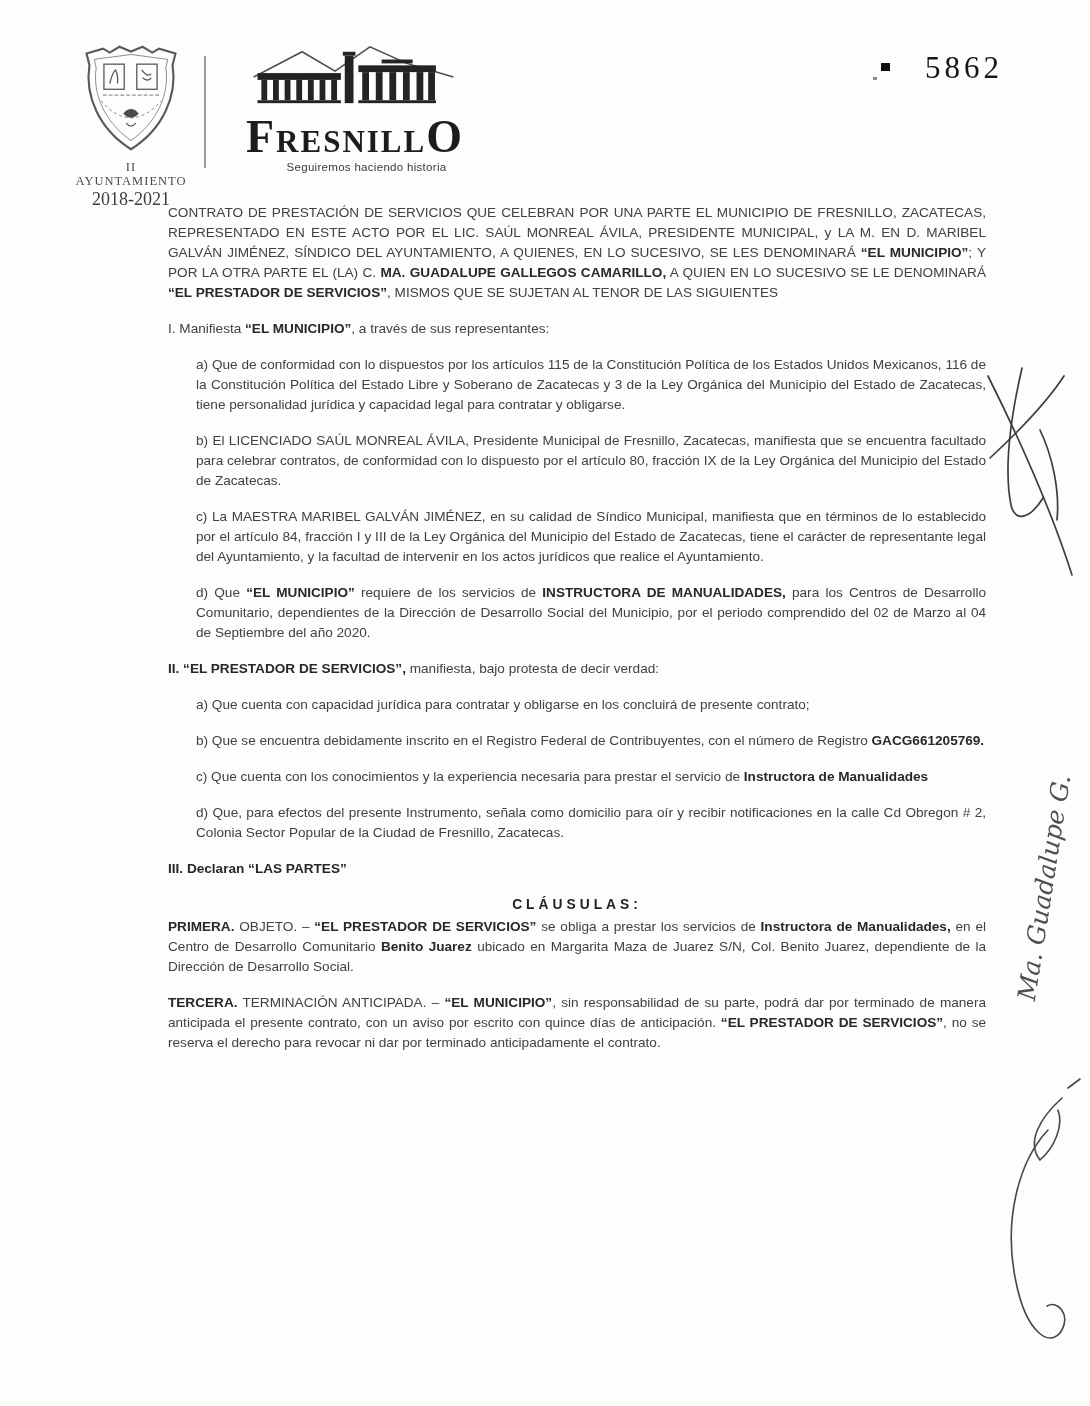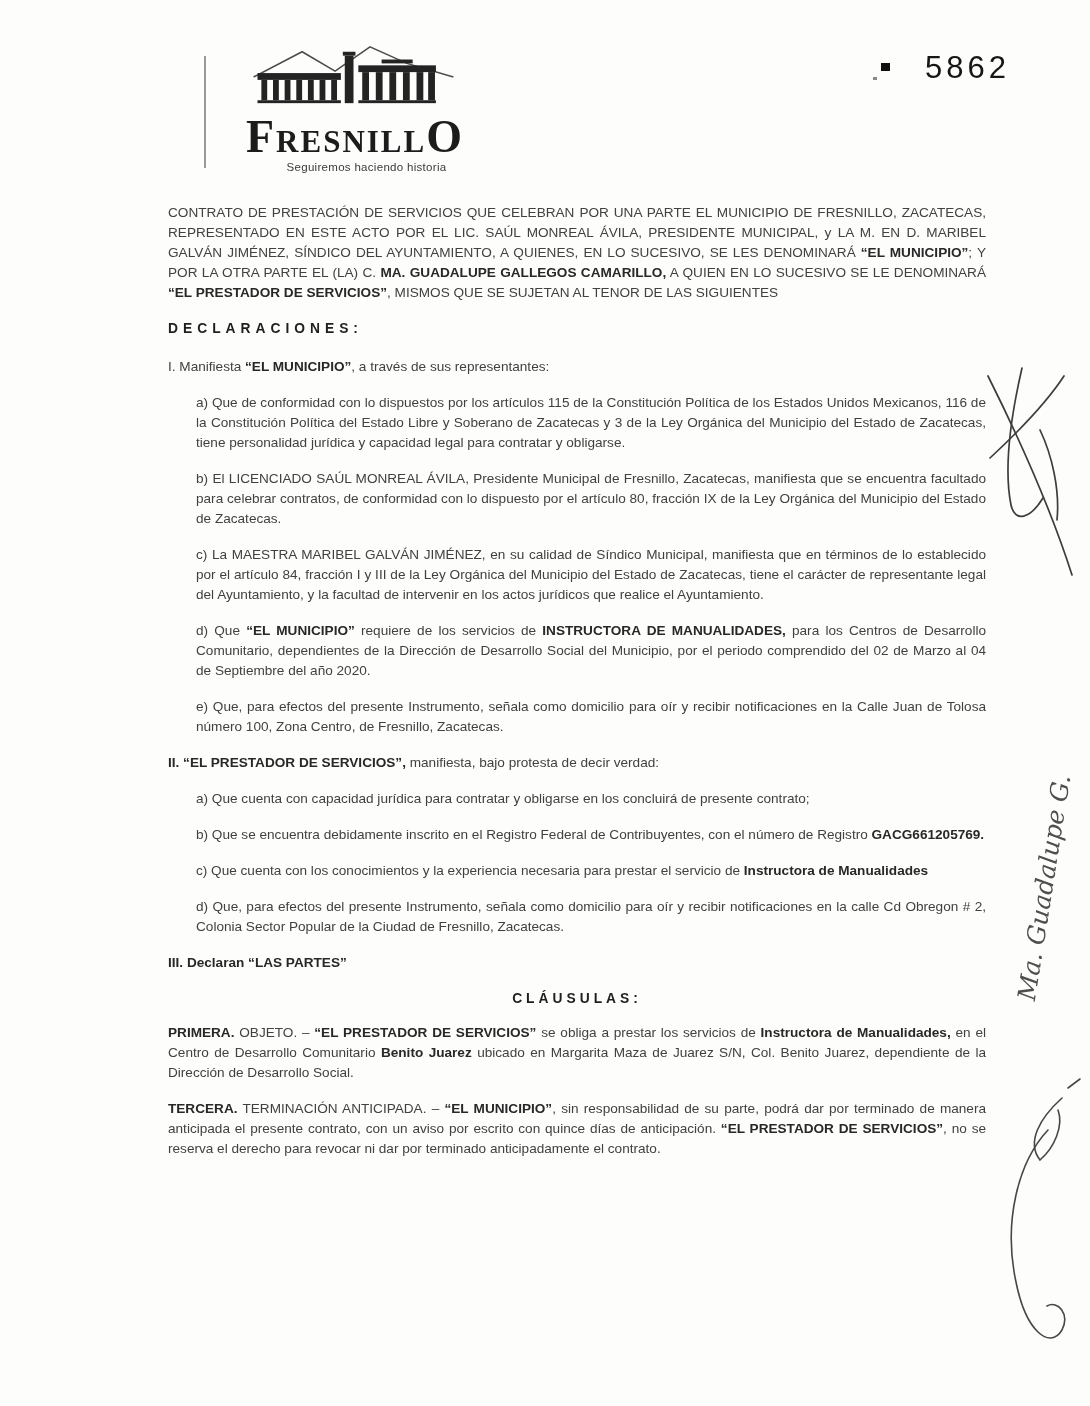--- a/index.html
+++ b/index.html
@@ -12,43 +12,61 @@
   .crest{position:absolute;left:70px;top:40px;width:122px;text-align:center;}
   .crest-caption{font-family:"Liberation Serif",serif;color:#4a4a4a;line-height:1.15;}
   .crest-caption .l1{font-size:12.5px;letter-spacing:1px;display:block;}
   .crest-caption .l2{font-size:18px;display:block;color:#3c3c3c;}
   .header-divider{position:absolute;left:204px;top:56px;width:2px;height:112px;background:#9a9a9a;}
   .logo{position:absolute;left:246px;top:44px;width:215px;text-align:center;}
   .logo-word{font-family:"Liberation Serif",serif;font-weight:600;color:#1c1c1c;
     font-size:31px;letter-spacing:2px;line-height:1;margin-top:2px;white-space:nowrap;text-align:center;}
   .logo-word .cap{font-size:46px;}
   .logo-tagline{font-size:11.5px;color:#3a3a3a;text-align:center;margin:1px 0 0 26px;letter-spacing:.3px;}
-  .page-number{position:absolute;left:925px;top:50px;font-family:Liberation Sans, sans-serif;
+  .page-number{position:absolute;left:925px;top:50px;font-family:Liberation Serif, serif;
     font-size:31px;letter-spacing:4px;color:#161616;}
   .stamp-dot{position:absolute;left:881px;top:63px;width:9px;height:8px;background:#101010;}
   .stamp-speck{position:absolute;left:873px;top:77px;width:4px;height:3px;background:#8a8a8a;}
   
   .body-text{position:absolute;left:168px;top:203px;width:818px;
     font-size:13.6px;line-height:20px;text-align:justify;}
   .body-text p{margin:0 0 16px 0;}
   .body-text b{color:#282828;}
   .indent{margin-left:28px;}
   .sec-heading{font-size:13.8px;font-weight:bold;color:#1f1f1f;letter-spacing:5px;margin:2px 0 18px 0;}
   .claus-heading{text-align:center;font-size:13.8px;font-weight:bold;color:#1f1f1f;
-    letter-spacing:4px;margin:4px 0 14px 0;}
+    letter-spacing:4px;margin:4px 0 2px 0;}
   
   .sig-overlay{position:absolute;left:0;top:0;pointer-events:none;}
   .margin-sig{position:absolute;left:1012px;top:998px;transform:rotate(-81deg);transform-origin:0 0;
     font-family:"DejaVu Serif",serif;font-style:italic;font-size:25px;color:#4e4e4e;white-space:nowrap;}
 </style>
 </head>
 <body>
 
 <div class="page">
 
+  <div class="crest">
+    <svg viewBox="0 0 110 120" width="108" height="116" aria-hidden="true">
+      <path d="M9 14 L26 9 L33 13 L43 7 L55 12 L67 7 L77 13 L84 9 L101 14 L98 26 C103 58 88 92 55 113 C22 92 7 58 12 26 Z" fill="none" stroke="#5a5a5a" stroke-width="2.2"></path>
+      <path d="M17 20 L55 15 L93 20 L91 29 C95 56 82 85 55 104 C28 85 15 56 19 29 Z" fill="none" stroke="#8a8a8a" stroke-width="1"></path>
+      <rect x="27" y="25" width="21" height="26" fill="none" stroke="#5f5f5f" stroke-width="1.4"></rect>
+      <rect x="61" y="25" width="21" height="26" fill="none" stroke="#5f5f5f" stroke-width="1.4"></rect>
+      <path d="M33 45 q3 -12 6 -14 q3 6 2 14" fill="none" stroke="#555" stroke-width="1.3"></path>
+      <path d="M66 31 q6 8 10 4 m-9 4 q6 5 9 0" fill="none" stroke="#555" stroke-width="1.3"></path>
+      <line x1="26" y1="57" x2="84" y2="57" stroke="#777" stroke-width="1" stroke-dasharray="4 2"></line>
+      <path d="M24 63 Q55 98 86 63" fill="none" stroke="#808080" stroke-width="1" stroke-dasharray="3 3"></path>
+      <path d="M47 76 q8 -9 16 0 q-8 9 -16 0 Z" fill="#4a4a4a"></path>
+      <path d="M50 86 q5 6 10 0" fill="none" stroke="#555" stroke-width="1.3"></path>
+    </svg>
+    <div class="crest-caption">
+      <span class="l1">II AYUNTAMIENTO</span>
+      <span class="l2">2018-2021</span>
+    </div>
+  </div>
 
   <div class="header-divider"></div>
 
   <div class="logo">
     <svg viewBox="0 0 210 66" width="205" height="64" aria-hidden="true">
       <path d="M2 34 L52 8 L86 28 L122 3 L160 20 L208 34" stroke="#4c4c4c" stroke-width="1.6" fill="none"></path>
       <rect x="6" y="30" width="86" height="7" fill="#232323"></rect>
       <rect x="10" y="37" width="6" height="21" fill="#232323"></rect>
       <rect x="22" y="37" width="6" height="21" fill="#232323"></rect>
       <rect x="34" y="37" width="6" height="21" fill="#232323"></rect>
@@ -74,30 +92,28 @@
   </div>
 
   <div class="stamp-dot"></div>
   <div class="stamp-speck"></div>
   <div class="page-number">5862</div>
 
   <div class="body-text">
 
     <p><span>CONTRATO DE PRESTACIÓN DE SERVICIOS QUE CELEBRAN POR UNA PARTE EL MUNICIPIO DE FRESNILLO, ZACATECAS, REPRESENTADO EN ESTE ACTO POR EL LIC. SAÚL MONREAL ÁVILA, PRESIDENTE MUNICIPAL, y LA M. EN D. MARIBEL GALVÁN JIMÉNEZ, SÍNDICO DEL AYUNTAMIENTO, A QUIENES, EN LO SUCESIVO, SE LES DENOMINARÁ </span><b>“EL MUNICIPIO”</b><span>; Y POR LA OTRA PARTE EL (LA) C. </span><b>MA. GUADALUPE GALLEGOS CAMARILLO,</b><span> A QUIEN EN LO SUCESIVO SE LE DENOMINARÁ </span><b>“EL PRESTADOR DE SERVICIOS”</b><span>, MISMOS QUE SE SUJETAN AL TENOR DE LAS SIGUIENTES</span></p>
 
-    <h3 class="sec-heading">DECLARACIONES:</h3>
 
     <p><span>I. Manifiesta </span><b>“EL MUNICIPIO”</b><span>, a través de sus representantes:</span></p>
 
     <div class="indent">
       <p>a) Que de conformidad con lo dispuestos por los artículos 115 de la Constitución Política de los Estados Unidos Mexicanos, 116 de la Constitución Política del Estado Libre y Soberano de Zacatecas y 3 de la Ley Orgánica del Municipio del Estado de Zacatecas, tiene personalidad jurídica y capacidad legal para contratar y obligarse.</p>
       <p>b) El LICENCIADO SAÚL MONREAL ÁVILA, Presidente Municipal de Fresnillo, Zacatecas, manifiesta que se encuentra facultado para celebrar contratos, de conformidad con lo dispuesto por el artículo 80, fracción IX de la Ley Orgánica del Municipio del Estado de Zacatecas.</p>
       <p>c) La MAESTRA MARIBEL GALVÁN JIMÉNEZ, en su calidad de Síndico Municipal, manifiesta que en términos de lo establecido por el artículo 84, fracción I y III de la Ley Orgánica del Municipio del Estado de Zacatecas, tiene el carácter de representante legal del Ayuntamiento, y la facultad de intervenir en los actos jurídicos que realice el Ayuntamiento.</p>
       <p><span>d) Que </span><b>“EL MUNICIPIO”</b><span> requiere de los servicios de </span><b>INSTRUCTORA DE MANUALIDADES,</b><span> para los Centros de Desarrollo Comunitario, dependientes de la Dirección de Desarrollo Social del Municipio, por el periodo comprendido del 02 de Marzo al 04 de Septiembre del año 2020.</span></p>
-      <p>e) Que, para efectos del presente Instrumento, señala como domicilio para oír y recibir notificaciones en la Calle Juan de Tolosa número 100, Zona Centro, de Fresnillo, Zacatecas.</p>
     </div>
 
     <p><b>II. “EL PRESTADOR DE SERVICIOS”,</b><span> manifiesta, bajo protesta de decir verdad:</span></p>
 
     <div class="indent">
       <p>a) Que cuenta con capacidad jurídica para contratar y obligarse en los concluirá de presente contrato;</p>
       <p><span>b) Que se encuentra debidamente inscrito en el Registro Federal de Contribuyentes, con el número de Registro </span><b>GACG661205769.</b></p>
       <p><span>c) Que cuenta con los conocimientos y la experiencia necesaria para prestar el servicio de </span><b>Instructora de Manualidades</b></p>
       <p>d) Que, para efectos del presente Instrumento, señala como domicilio para oír y recibir notificaciones en la calle Cd Obregon # 2, Colonia Sector Popular de la Ciudad de Fresnillo, Zacatecas.</p>
     </div>

